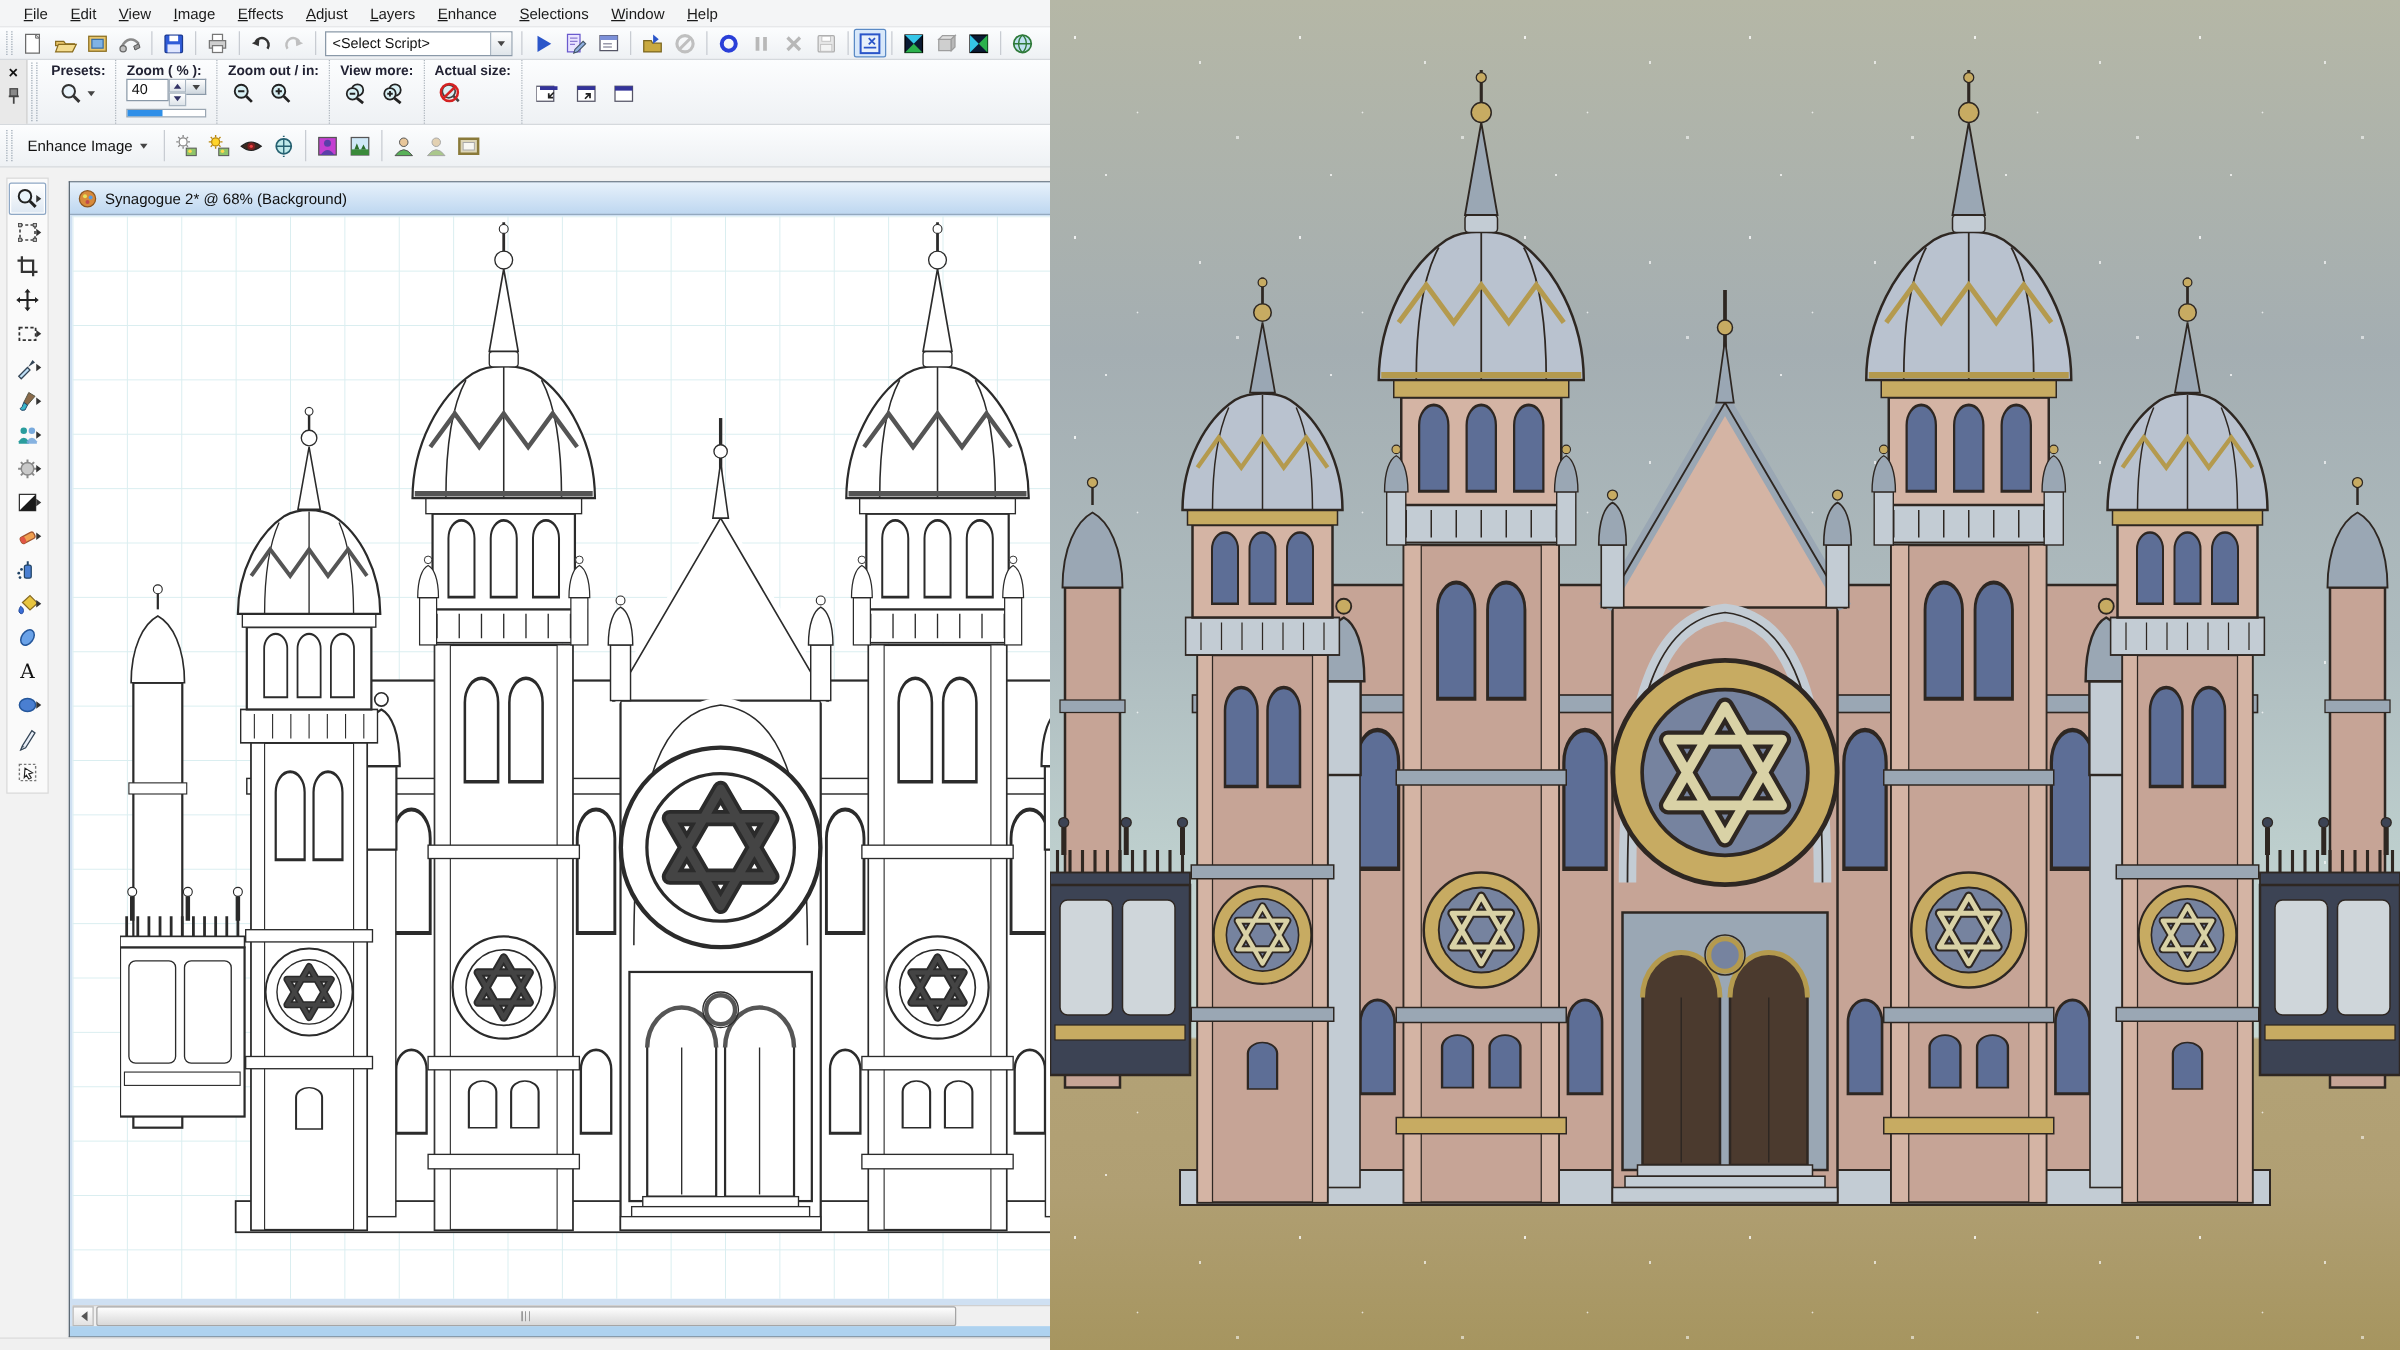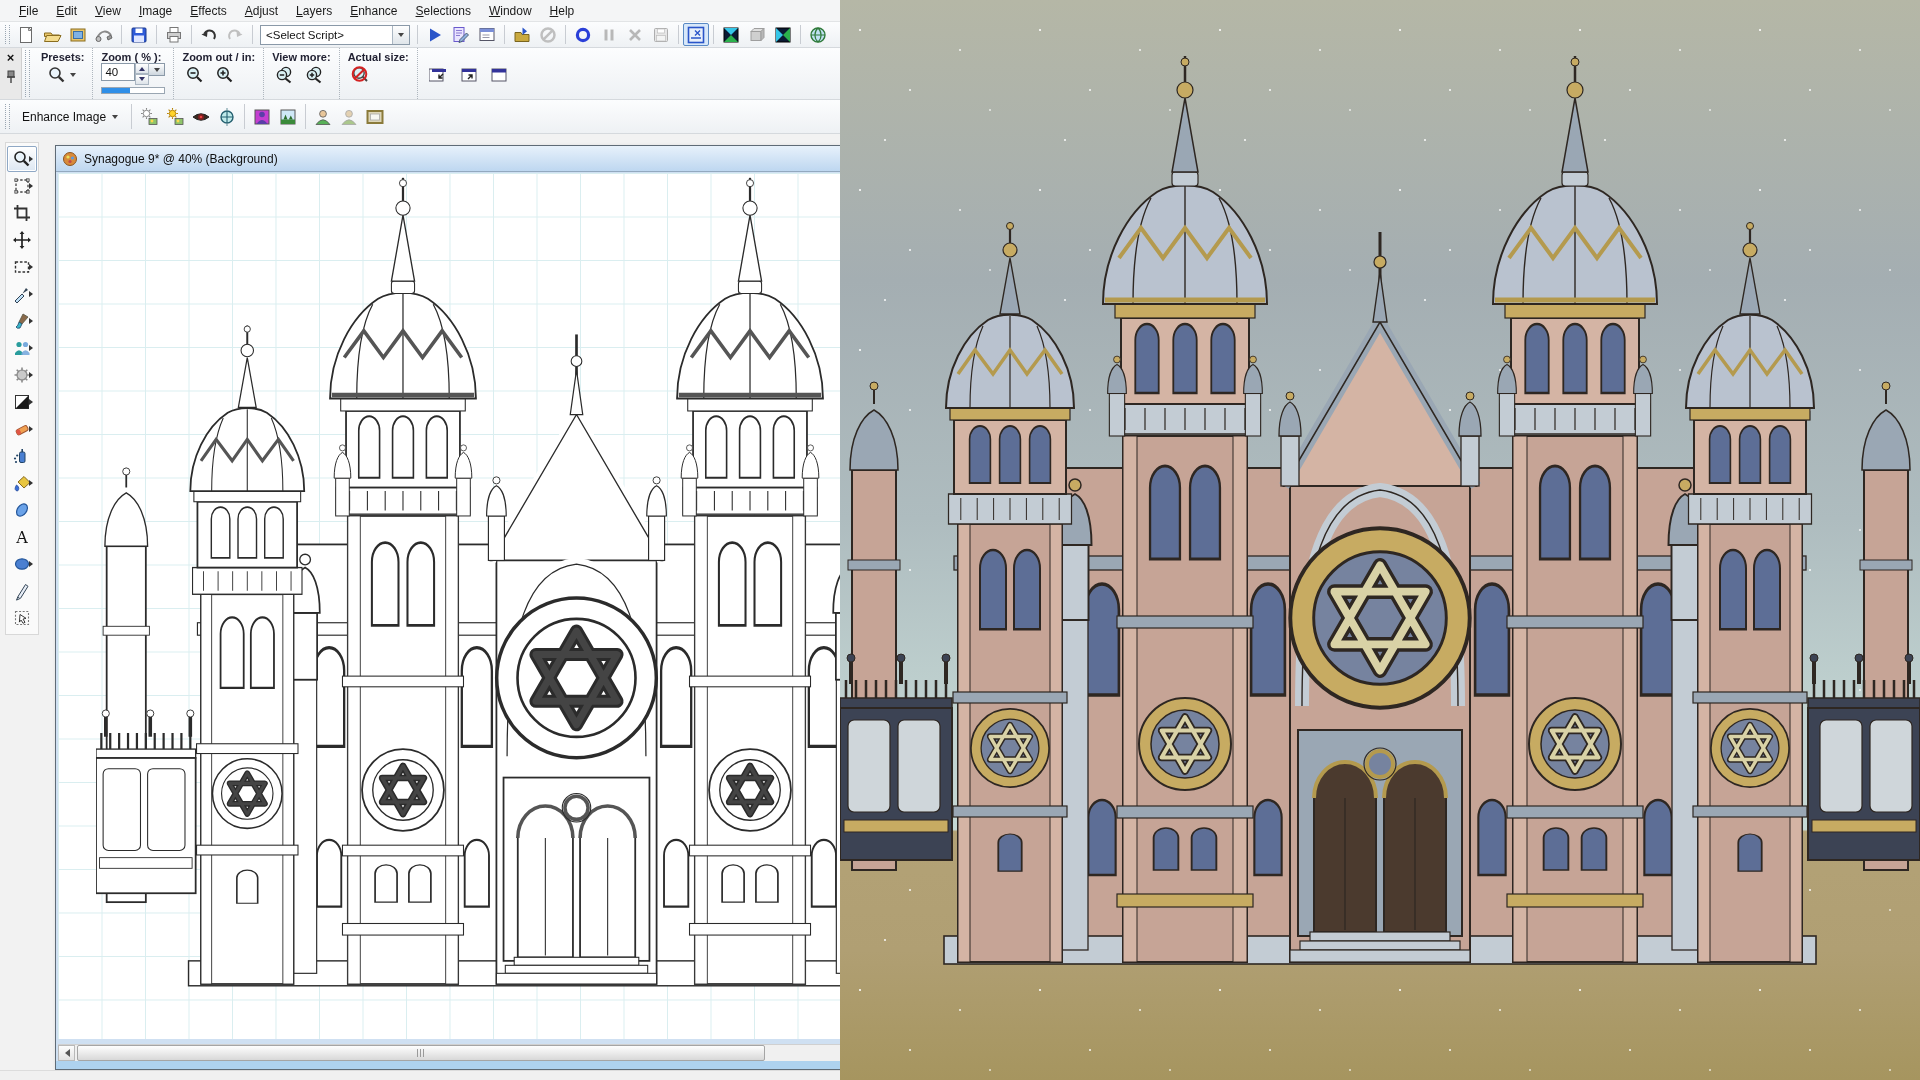--- a/index.html
+++ b/index.html
@@ -744,21 +744,21 @@
     </div>
 
     <div class="docwin">
       <div class="doc-title">
         <svg width="16" height="16" viewBox="0 0 16 16">
             <circle cx="8" cy="8" r="6.5" fill="#d88a3a" stroke="#8a5520"></circle>
             <circle cx="6" cy="6" r="1.6" fill="#e8e05a"></circle>
             <circle cx="10.5" cy="7" r="1.6" fill="#5a9ae0"></circle>
             <circle cx="8" cy="10.5" r="1.6" fill="#c04a4a"></circle>
           </svg>
-        <span class="doc-title-text">Synagogue 9* @ 40% (Background)</span>
+        <span class="doc-title-text">Synagogue 2* @ 68% (Background)</span>
       </div>
       <div class="canvas">
         <svg class="lineart" viewBox="0 0 1080 1080" width="961" height="961" style="left:38px; top:-45px;">
           <use href="#syn"></use>
         </svg>
       </div>
       <div class="hscroll">
         <div class="sbtn">
             <span class="car-lf"></span>
           </div>

